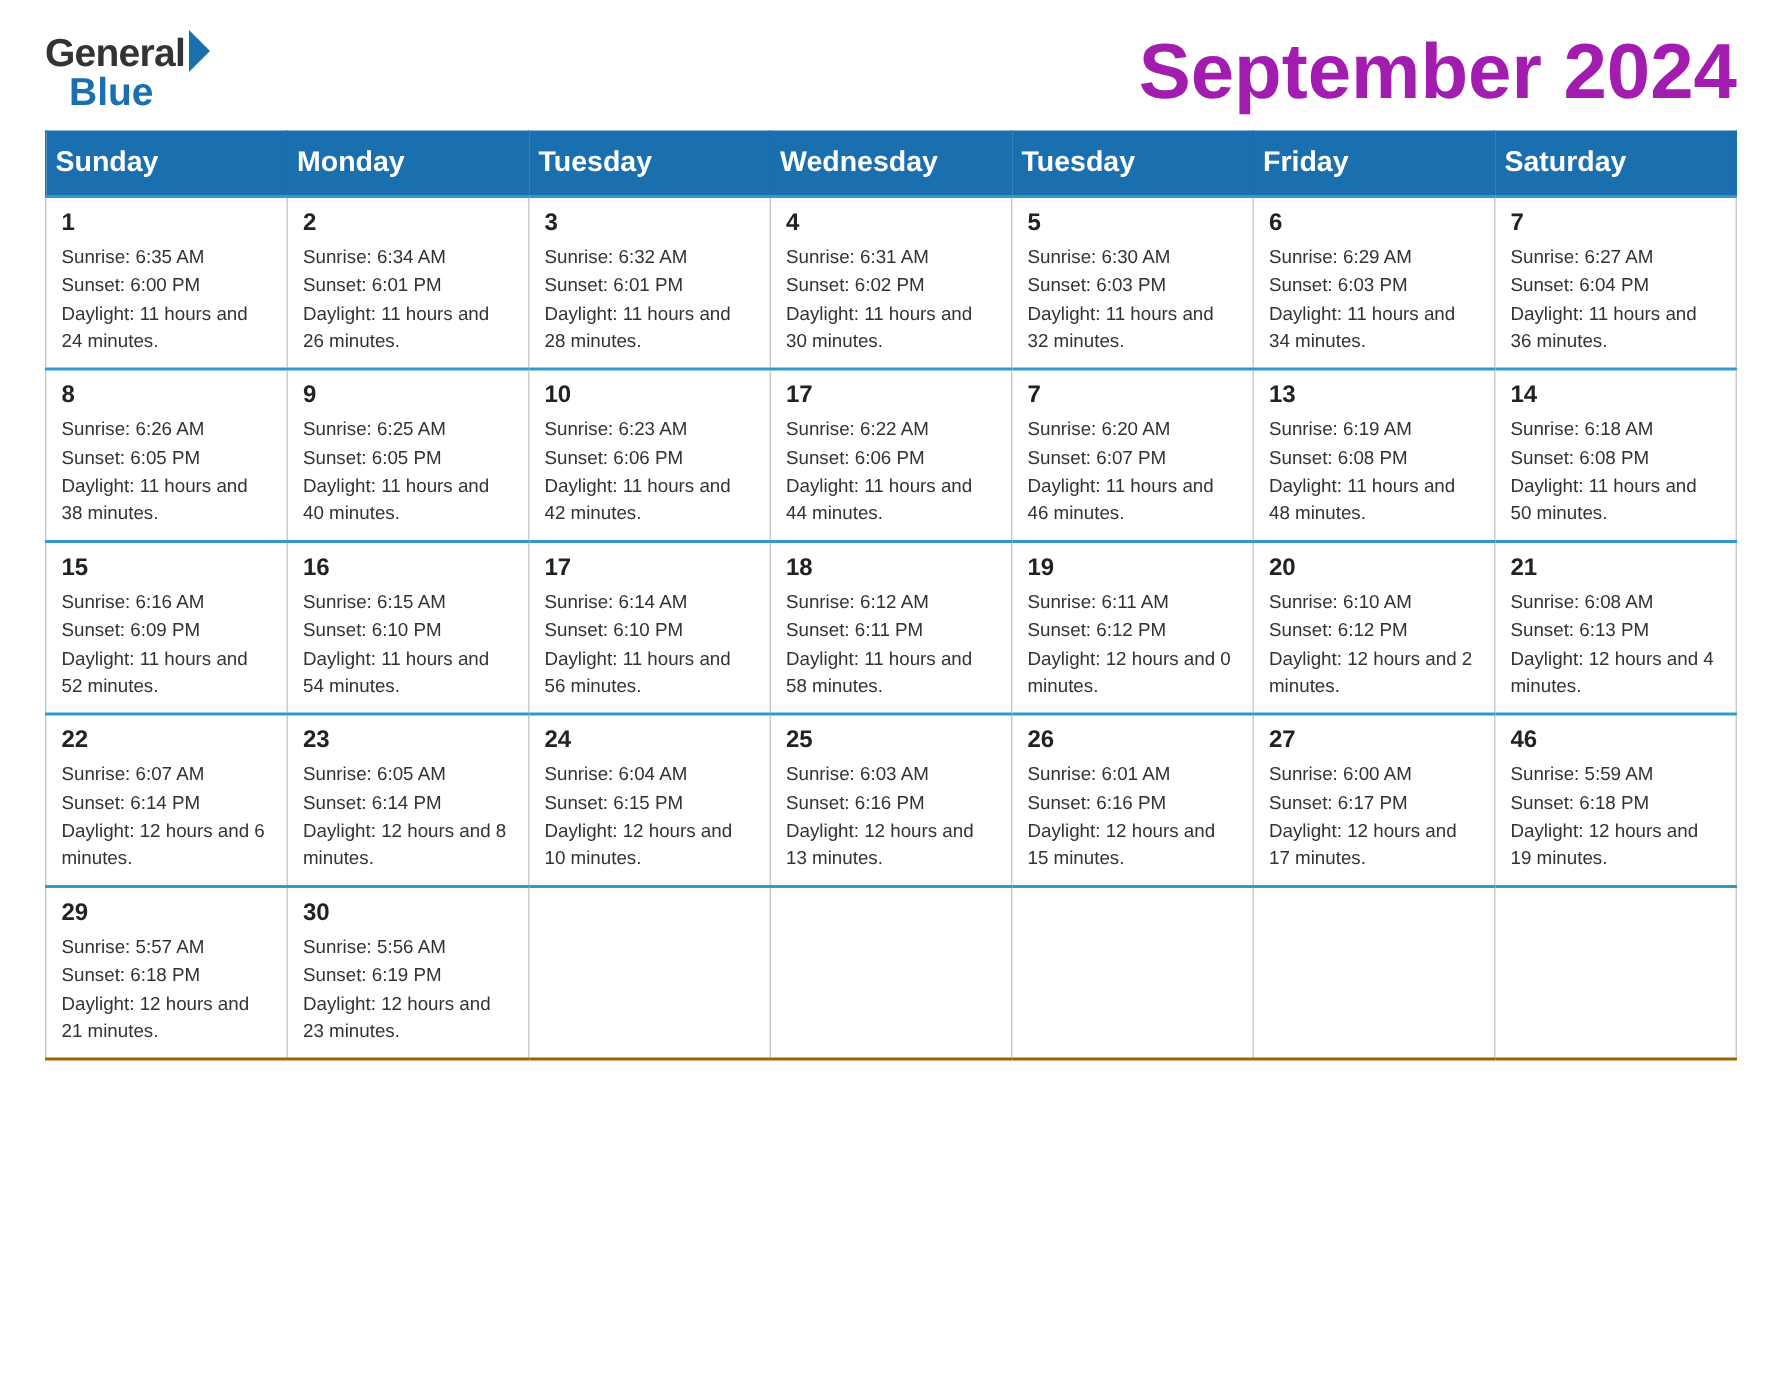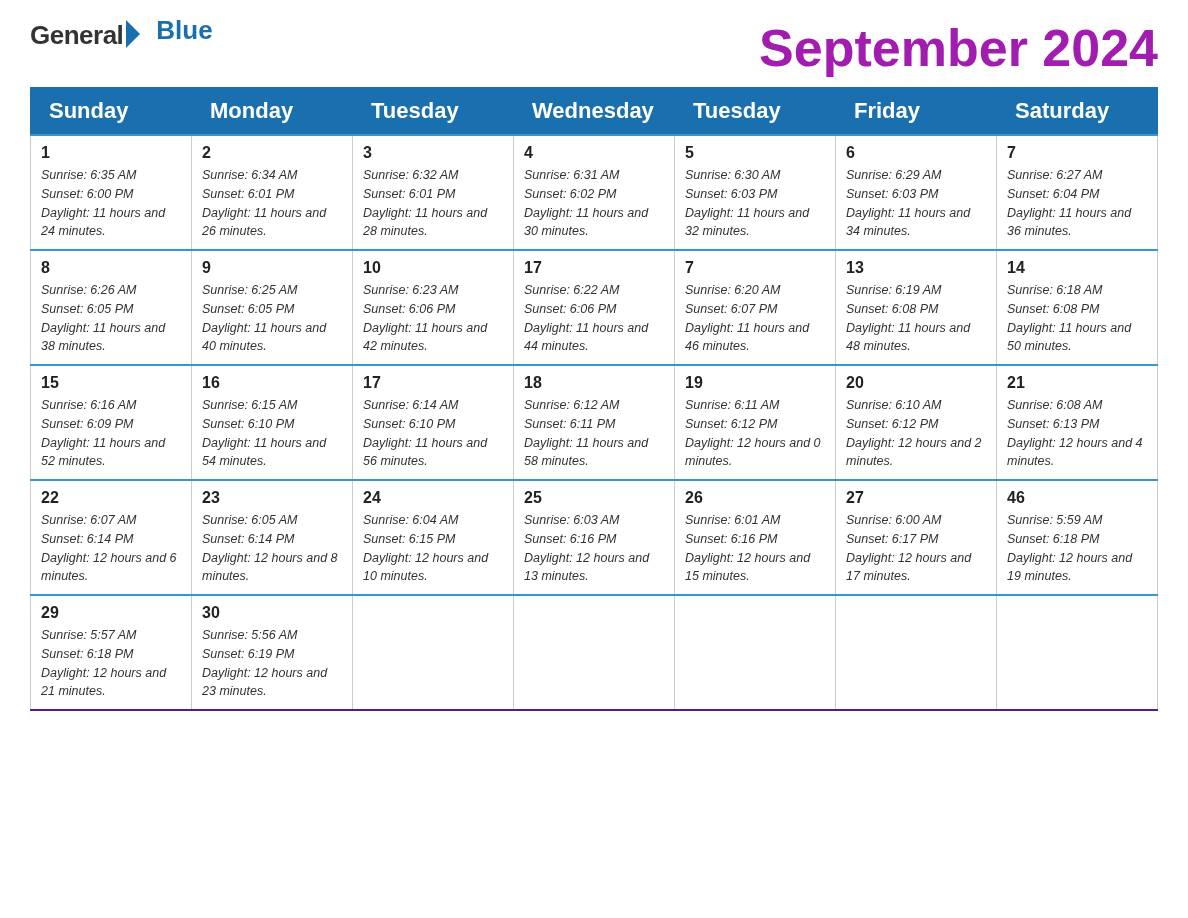--- a/index.html
+++ b/index.html
@@ -11,21 +11,21 @@
       padding: 20px 30px;
     }
     .header-area {
       display: flex;
       justify-content: space-between;
       align-items: flex-start;
       margin-bottom: 10px;
     }
     .logo {
       display: flex;
-      flex-direction: row;
+      flex-direction: column;
       align-items: flex-start;
       justify-content: flex-end;
     }
     .logo-top {
       display: flex;
       align-items: center;
     }
     .logo-general {
       font-size: 26px;
       font-weight: bold;
@@ -63,51 +63,50 @@
       margin-top: 4px;
     }
     .calendar-table {
       width: 100%;
       border-collapse: collapse;
       margin-top: 10px;
     }
     .calendar-table th {
       background-color: #1a6fae;
       color: #ffffff;
-      font-size: 22px;
-      font-weight: bold;
-      padding: 10px 18px;
+      font-size: 19px;
+      font-weight: bold;
+      padding: 10px 6px;
       text-align: left;
       border: 1px solid #1a6fae;
     }
     .calendar-table td {
       vertical-align: top;
       padding: 8px 10px;
       border: 1px solid #cccccc;
       border-top: 2px solid #3399cc;
       font-size: 13px;
       color: #333333;
       width: 14.28%;
       min-height: 110px;
     }
     .calendar-table tr.last-row td {
-      border-bottom: 2px solid #4c1d95;
+      border-bottom: 2px solid #a16207;
     }
     .day-number {
       font-size: 16px;
       font-weight: bold;
       color: #222222;
       display: block;
       margin-bottom: 4px;
     }
     .day-info {
       font-size: 12.5px;
       line-height: 1.5;
       color: #333333;
-      font-style: italic;
     }
     .empty-cell {
       background: #ffffff;
     }
   </style>
 </head>
 <body>
 
 <div class="header-area">
   <div class="logo">

